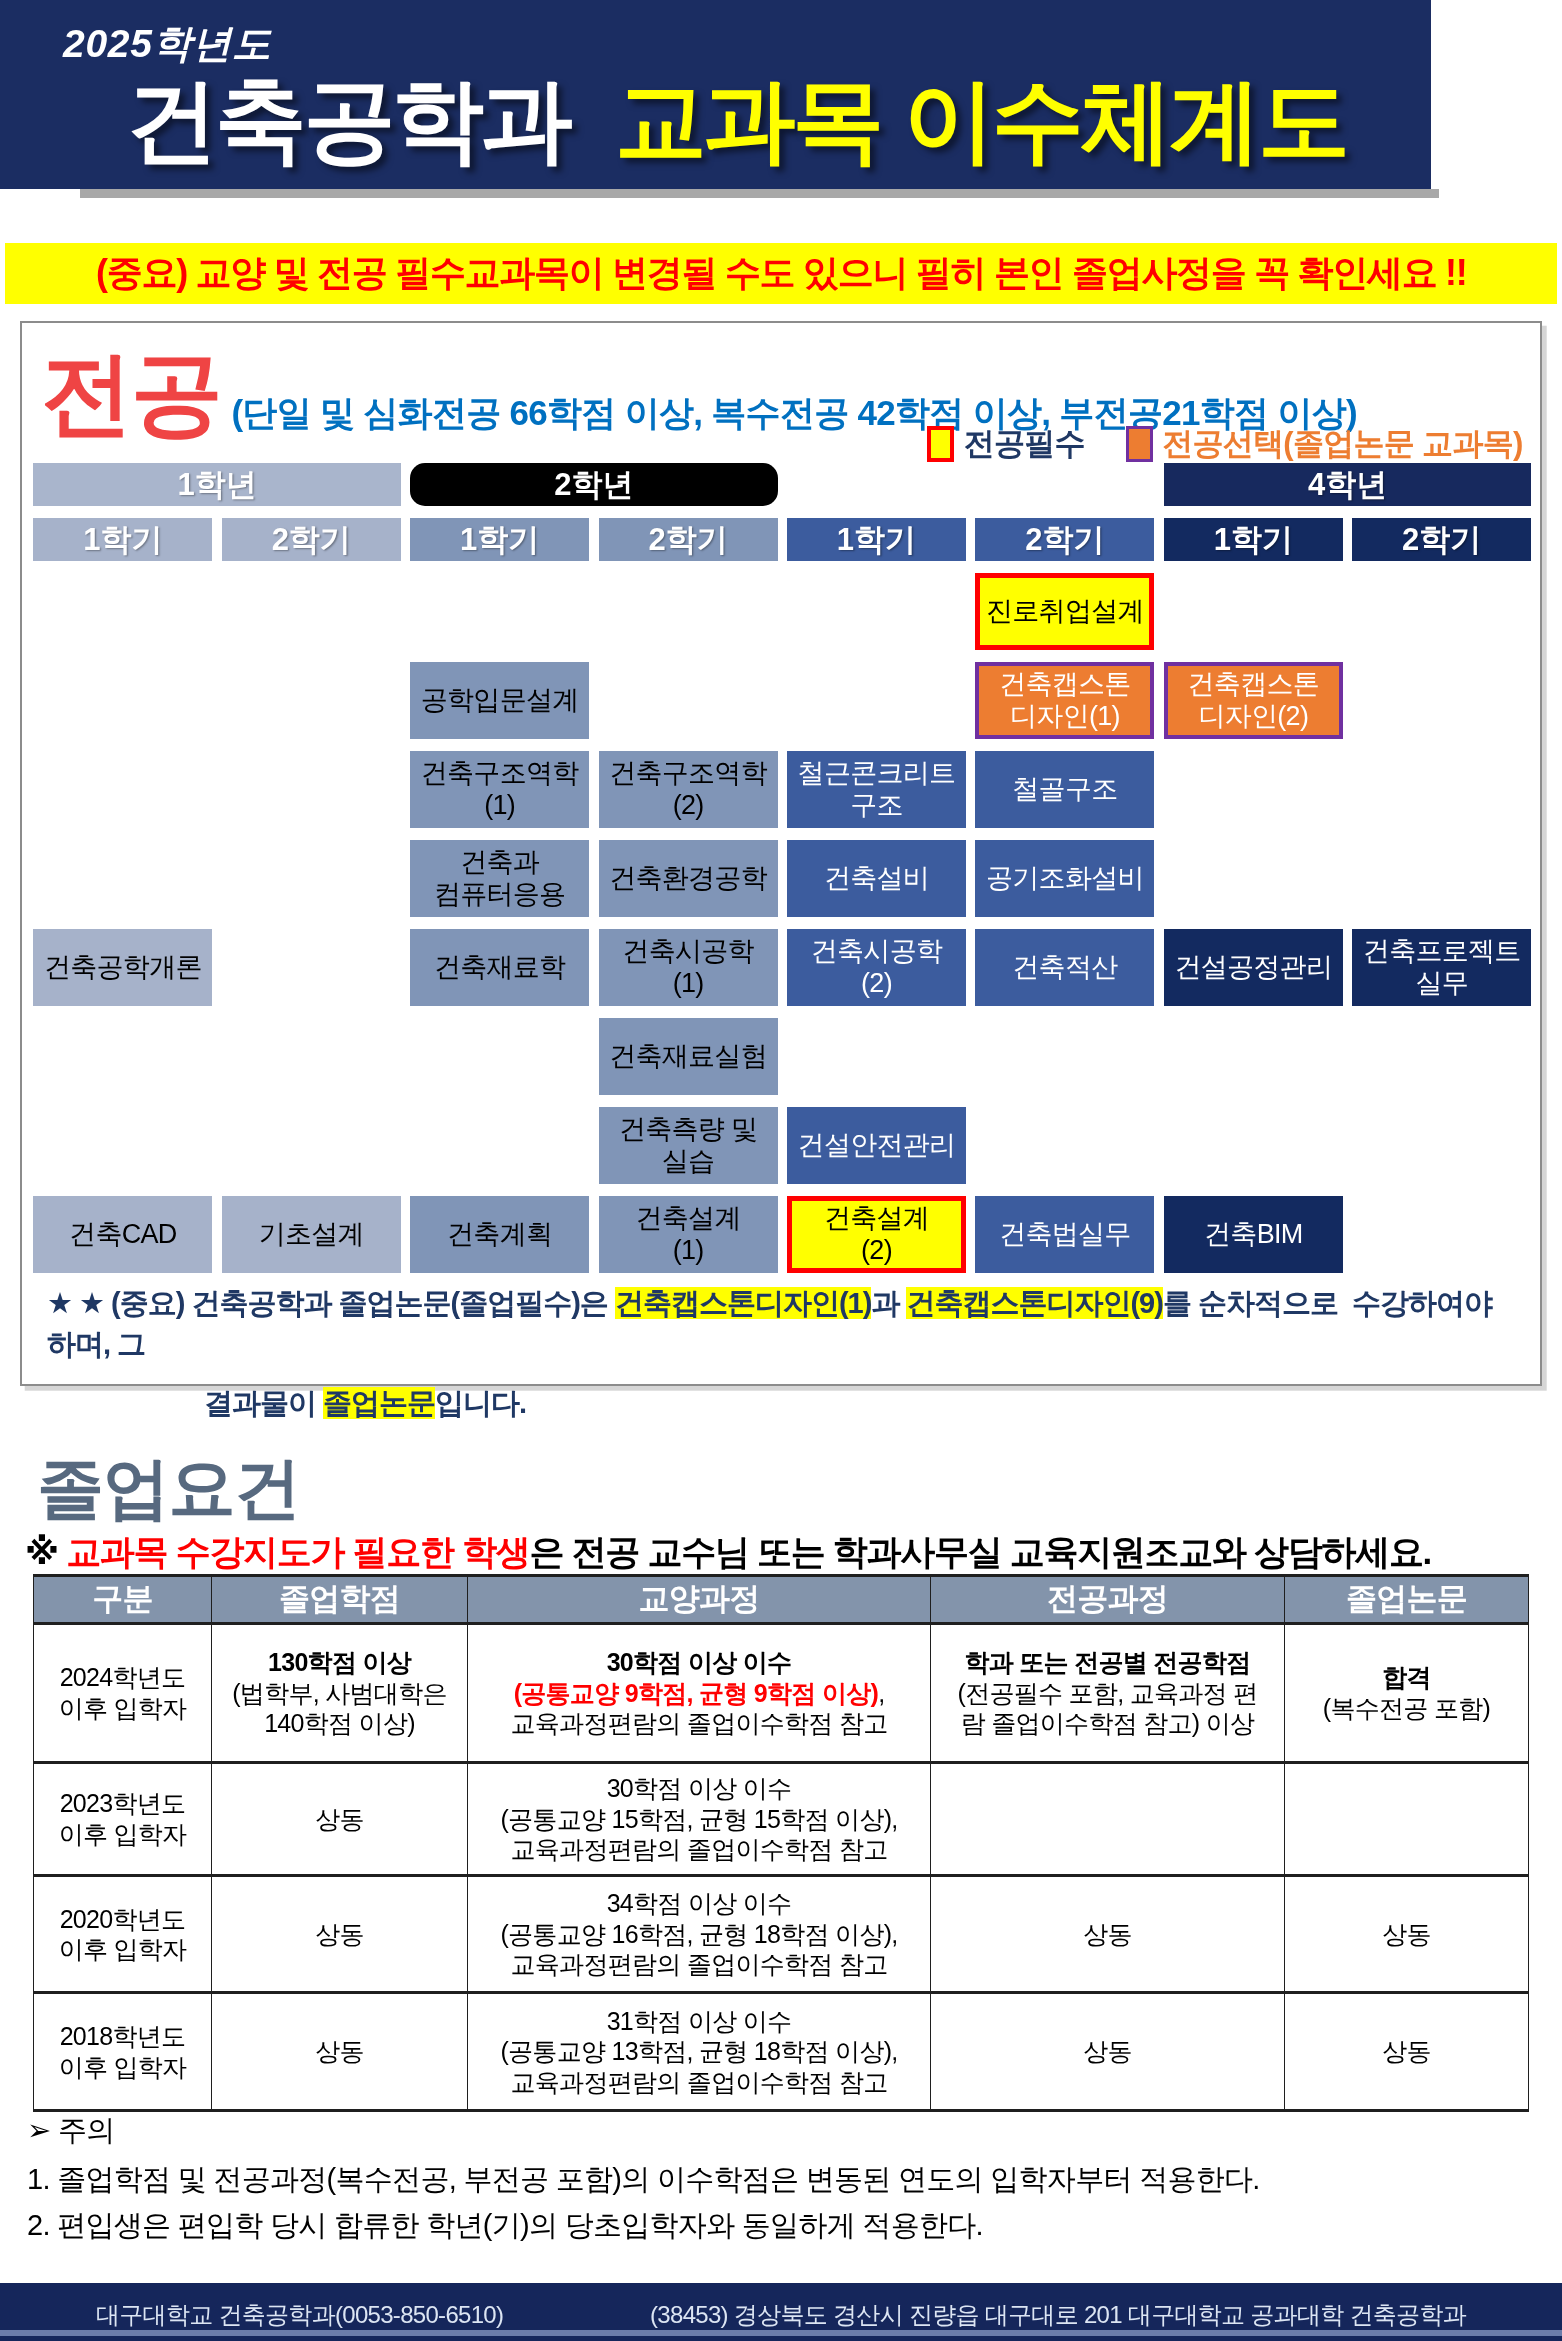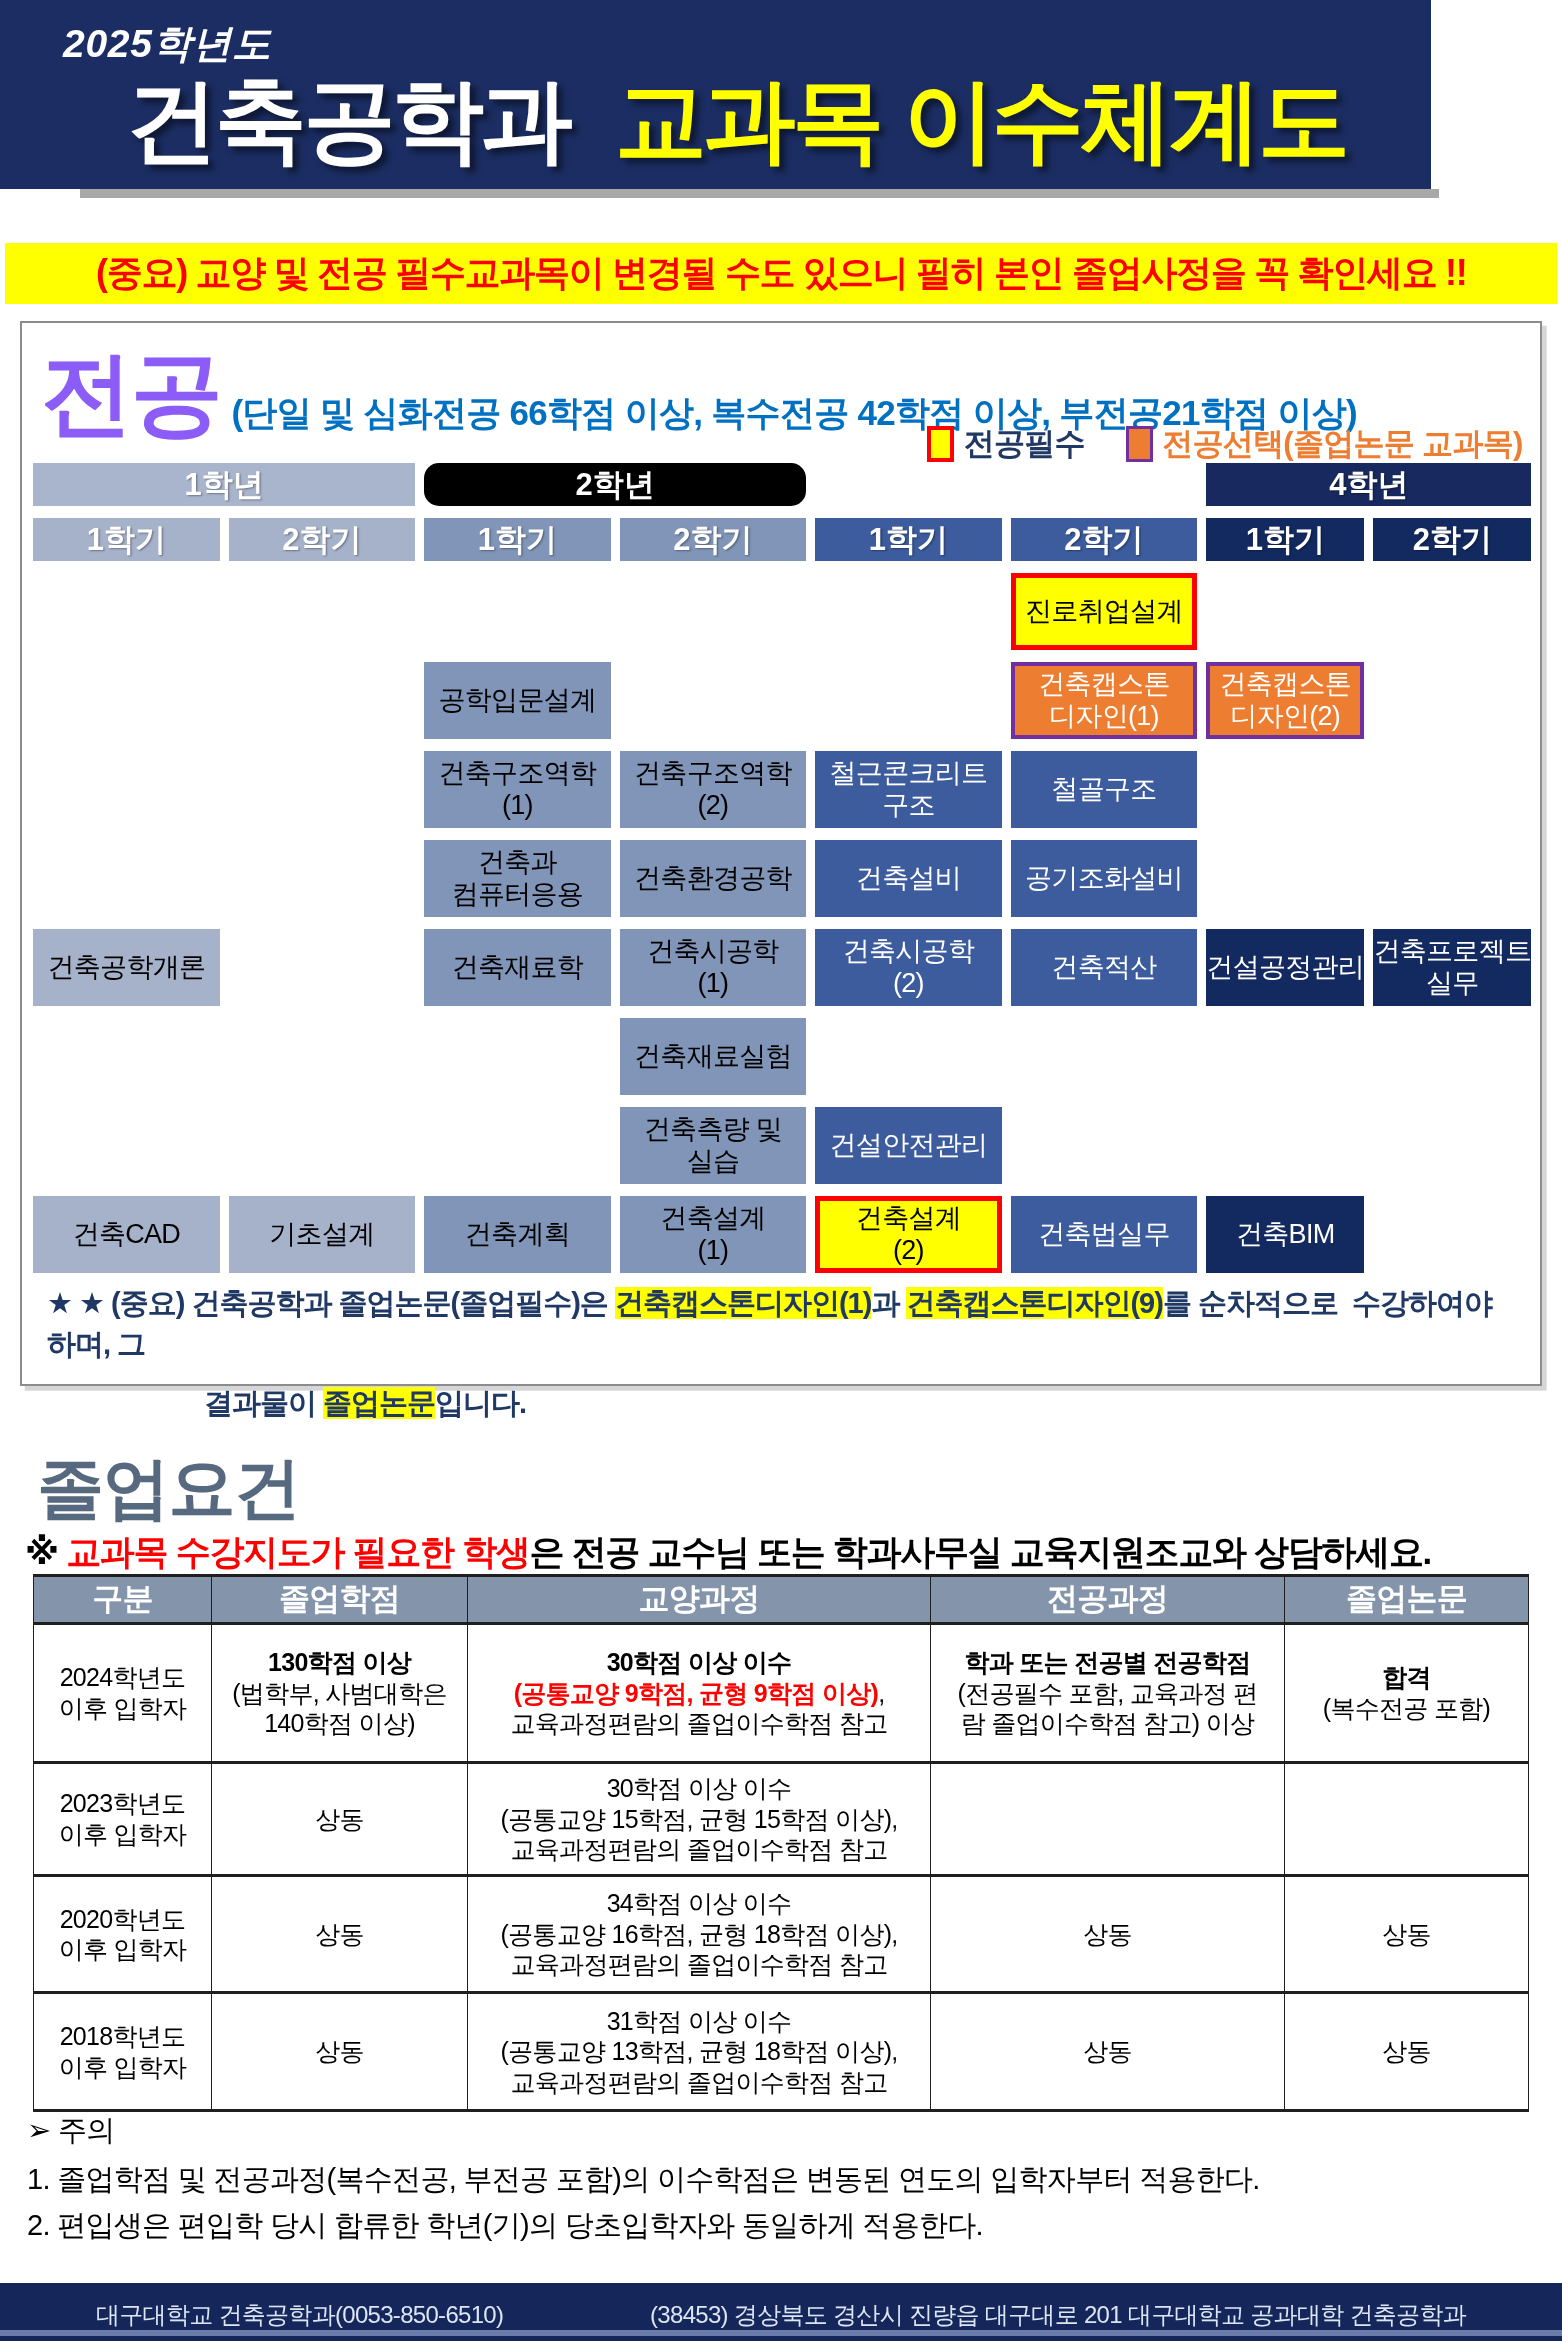--- a/index.html
+++ b/index.html
@@ -14,33 +14,33 @@
   #main-title .t-white{color:#ffffff;}
   #main-title .t-yellow{color:#ffff00;margin-left:23px;}
 
   
   #warning-banner{position:absolute;left:5.3px;top:243px;width:1552px;height:61px;background:#ffff00;display:flex;align-items:center;justify-content:center;}
   #warning-banner .w-text{color:#ff0000;font-weight:bold;font-size:36px;letter-spacing:-1.3px;white-space:nowrap;}
 
   
   #major-section{position:absolute;left:20px;top:321px;width:1518px;height:1061px;background:#ffffff;border:2px solid #8c8c8c;box-shadow:4.7px 4.7px 0 #d6d6d6;}
   #major-title-row{position:absolute;left:18.7px;top:9.3px;display:flex;align-items:baseline;white-space:nowrap;}
-  #major-title{font-size:92px;font-weight:bold;color:#8b5cf6;letter-spacing:-2px;}
+  #major-title{font-size:92px;font-weight:bold;color:#ef4444;letter-spacing:-2px;}
   #major-subtitle{font-size:35px;font-weight:bold;color:#0070c0;margin-left:10.7px;letter-spacing:-0.7px;}
   #legend{position:absolute;right:17.4px;top:100px;display:flex;align-items:center;gap:41px;}
   .legend-item{display:flex;align-items:center;gap:9.3px;}
   .swatch{width:27px;height:36px;box-sizing:border-box;}
   .swatch-required{background:#ffff00;border:4.7px solid #ff0000;}
   .swatch-elective{background:#ed7d31;border:3.3px solid #7030a0;}
   .legend-label{font-size:31px;font-weight:bold;white-space:nowrap;letter-spacing:-0.7px;}
   .legend-label.req{color:#1f3864;}
   .legend-label.ele{color:#ed7d31;}
 
   #curriculum-grid{position:absolute;left:11.3px;top:140px;width:1498px;display:grid;
-    grid-template-columns:repeat(6,1fr);grid-template-rows:43px 43px repeat(8,77px);
+    grid-template-columns:repeat(8,1fr);grid-template-rows:43px 43px repeat(8,77px);
     column-gap:9.3px;row-gap:12px;}
   .year-hdr,.sem-hdr{display:flex;align-items:center;justify-content:center;color:#ffffff;font-weight:bold;font-size:31px;text-shadow:1.3px 1.3px 2px rgba(0,0,0,0.35);}
   .b1{background:#a9b5cc;} .b2{background:#000000;border-radius:15px;} .b3{background:#40609f;} .b4{background:#17295e;}
   .s1{background:#a6b2ca;} .s2{background:#8095b7;} .s3{background:#3c5c9e;} .s4{background:#132a60;}
   .course{display:flex;align-items:center;justify-content:center;text-align:center;font-size:27px;line-height:1.18;white-space:pre-line;box-sizing:border-box;letter-spacing:-0.7px;}
   .c-y1{background:#a6b2ca;color:#000000;}
   .c-y2{background:#8095b7;color:#000000;}
   .c-y3{background:#3c5c9e;color:#ffffff;}
   .c-y4{background:#132a60;color:#ffffff;}
   .c-required{background:#ffff00;border:5.3px solid #ff0000;color:#000000;}

